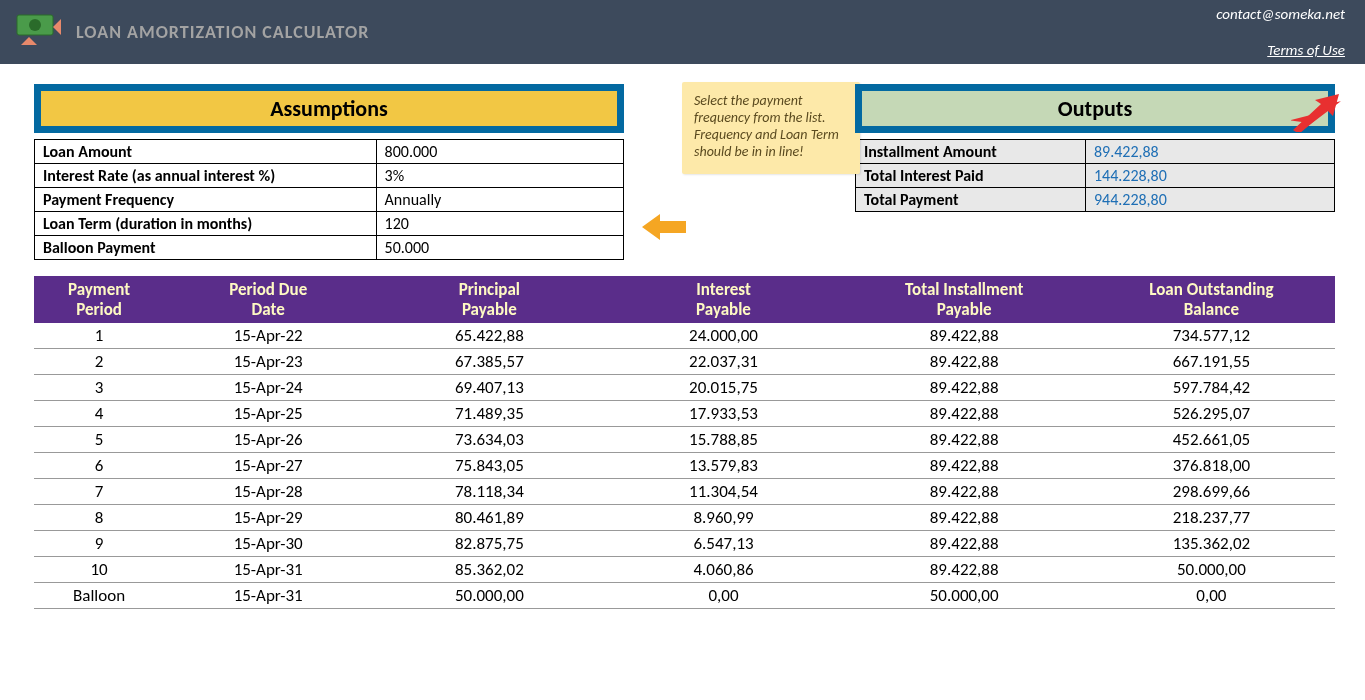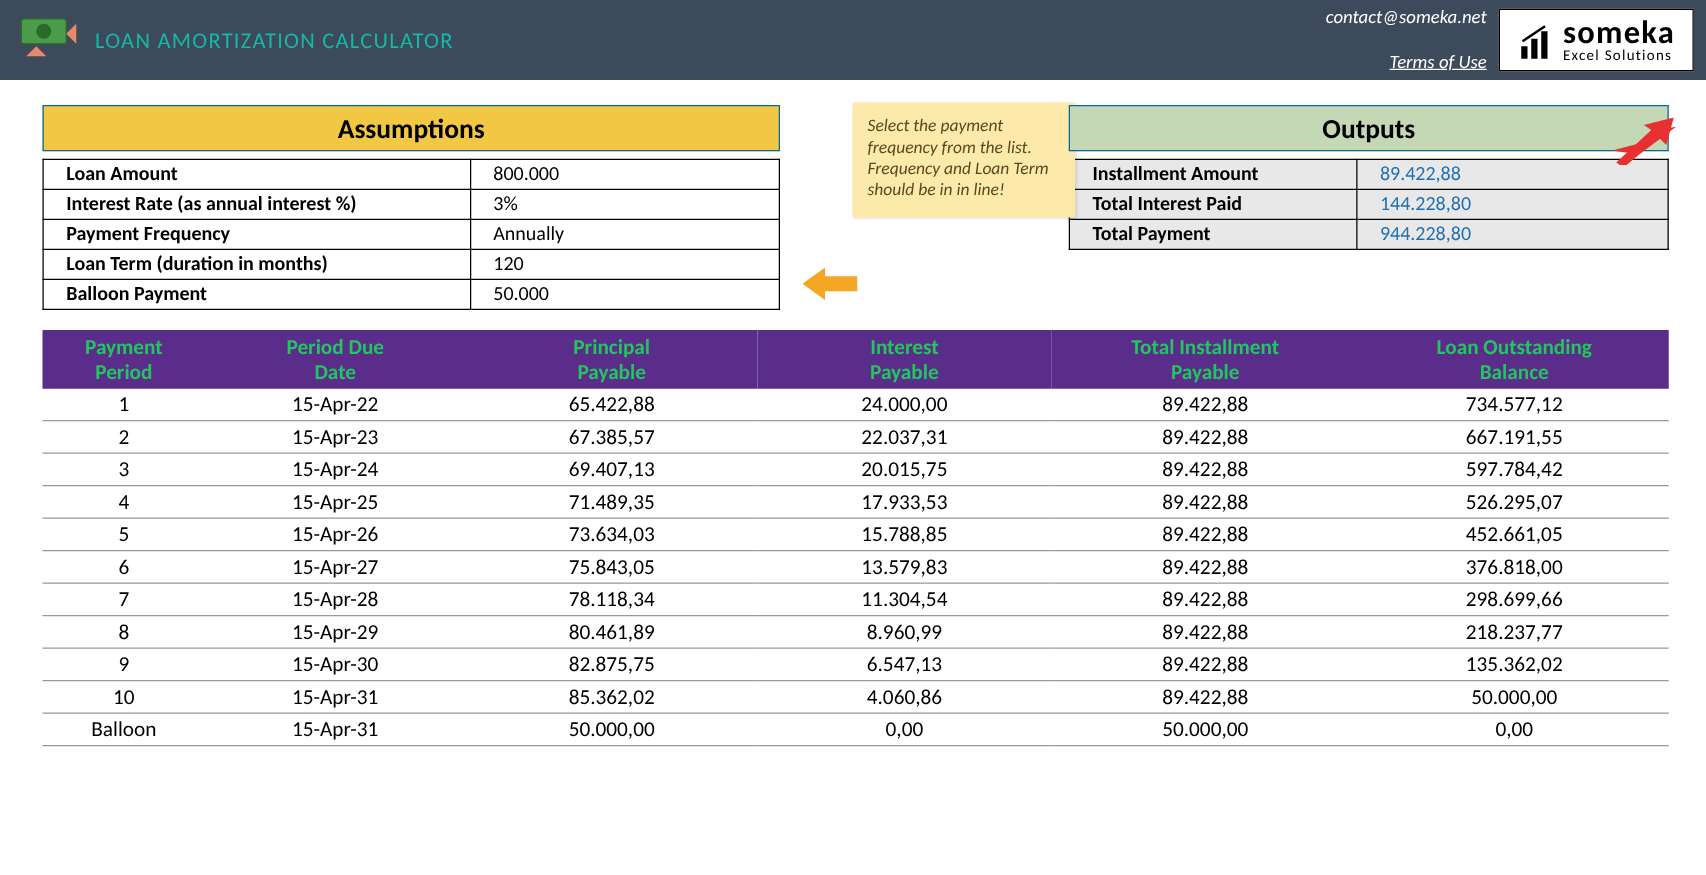--- a/index.html
+++ b/index.html
@@ -1,58 +1,58 @@
 <!DOCTYPE html>
 <html><head>
 <meta charset="utf-8">
 <style>
   * { box-sizing: border-box; margin: 0; padding: 0; }
   body { font-family: Calibri, Arial, sans-serif; background: #fff; width: 1365px; }
   
   .header { background: #3d4a5c; color: #fff; display: flex; align-items: center; padding: 4px 10px 4px 6px; position: relative; }
   .header-icon { width: 70px; height: 56px; display: flex; align-items: center; justify-content: center; }
   .header-titles { flex: 1; }
-  .header-title { color: #14b8a6; font-size: 18px; letter-spacing: 1px; font-weight: normal; }
+  .header-title { color: #a3a3a3; font-size: 18px; letter-spacing: 1px; font-weight: bold; }
   .header-subtitle { color: #fff; font-size: 26px; font-weight: bold; letter-spacing: 1px; margin-top: 2px; }
   .header-right { text-align: right; padding-right: 10px; }
   .contact { font-style: italic; font-size: 15px; text-align: center; }
   .terms { font-style: italic; text-decoration: underline; font-size: 15px; margin-top: 18px; display: inline-block; }
   .logo-box { background: #fff; color: #000; padding: 6px 14px 4px 14px; border: 1px solid #000; display: flex; align-items: center; gap: 8px; }
   .logo-text { }
   .logo-main { font-size: 26px; font-weight: bold; letter-spacing: 1px; line-height: 0.9; }
   .logo-sub { font-size: 12px; letter-spacing: 1px; }
   
   .content { padding: 20px 30px 10px 34px; position: relative; }
   
   .top-panels { display: flex; gap: 20px; align-items: flex-start; position: relative; }
   
   .panel { }
-  .panel-title { text-align: center; font-size: 22px; font-weight: bold; padding: 4px 0; border: 1px solid #0369a1; }
+  .panel-title { text-align: center; font-size: 22px; font-weight: bold; padding: 4px 0; border: 7px solid #0369a1; }
   .assumptions-title { background: #f2c744; }
   .outputs-title { background: #c5d8b6; }
   
   .assumptions-panel { width: 590px; }
   .outputs-panel { width: 480px; margin-left: auto; }
   
   .data-table { width: 100%; border-collapse: collapse; margin-top: 6px; }
-  .data-table td { border: 1px solid #000; padding: 2px 18px; font-size: 16px; }
+  .data-table td { border: 1px solid #000; padding: 2px 8px; font-size: 16px; }
   .data-table .label-cell { font-weight: bold; background: #fff; width: 58%; }
   .data-table .value-cell { background: #fff; }
   
   .outputs-table .label-cell { background: #e8e8e8; width: 48%; }
   .outputs-table .value-cell { background: #e8e8e8; color: #1f6fb5; }
   
   .note-box { position: absolute; left: 648px; top: -2px; width: 178px; background: #fde9a9; padding: 10px 12px 14px 12px; font-style: italic; font-size: 14px; color: #5a4a1f; border-radius: 2px; box-shadow: 1px 1px 2px rgba(0,0,0,0.1); }
   
   .arrow-left { position: absolute; left: 608px; top: 128px; }
   .arrow-right-red { position: absolute; right: -6px; top: 10px; }
   
   .schedule { margin-top: 16px; }
   .schedule-table { width: 100%; border-collapse: collapse; }
-  .schedule-table thead th { background: #5a2d8a; color: #22c55e; font-weight: bold; font-size: 17px; padding: 4px 10px; text-align: center; line-height: 1.15; }
+  .schedule-table thead th { background: #5a2d8a; color: #fef9c3; font-weight: bold; font-size: 17px; padding: 4px 10px; text-align: center; line-height: 1.15; }
   .schedule-table tbody td { border-bottom: 1px solid #999; padding: 2px 10px; font-size: 17px; text-align: center; }
   .schedule-table tbody tr:first-child td { border-top: none; }
   
   .col-period { width: 10%; }
   .col-date { width: 16%; }
   .col-principal { width: 18%; }
   .col-interest { width: 18%; }
   .col-total { width: 19%; }
   .col-balance { width: 19%; }
 </style>
@@ -67,32 +67,20 @@
       <path d="M 10 38 L 18 30 L 26 38" fill="#e8896b"></path>
       <path d="M 50 12 L 42 20 L 50 28" fill="#e8896b"></path>
     </svg>
   </div>
   <div class="header-titles">
     <div class="header-title">LOAN AMORTIZATION CALCULATOR</div>
   </div>
   <div class="header-right">
     <div class="contact">contact@someka.net</div>
     <a class="terms">Terms of Use</a>
-  </div>
-  <div class="logo-box">
-    <svg width="28" height="36" viewBox="0 0 28 36">
-      <rect x="3" y="22" width="5" height="10" fill="#000"></rect>
-      <rect x="11" y="16" width="5" height="16" fill="#000"></rect>
-      <rect x="19" y="10" width="5" height="22" fill="#000"></rect>
-      <path d="M 4 18 L 13 12 L 22 6" stroke="#000" stroke-width="2" fill="none"></path>
-    </svg>
-    <div class="logo-text">
-      <div class="logo-main">someka</div>
-      <div class="logo-sub">Excel Solutions</div>
-    </div>
   </div>
 </div>
 
 <div class="content">
 
   <div class="top-panels">
 
     <div class="panel assumptions-panel">
       <div class="panel-title assumptions-title">Assumptions</div>
       <table class="data-table">

